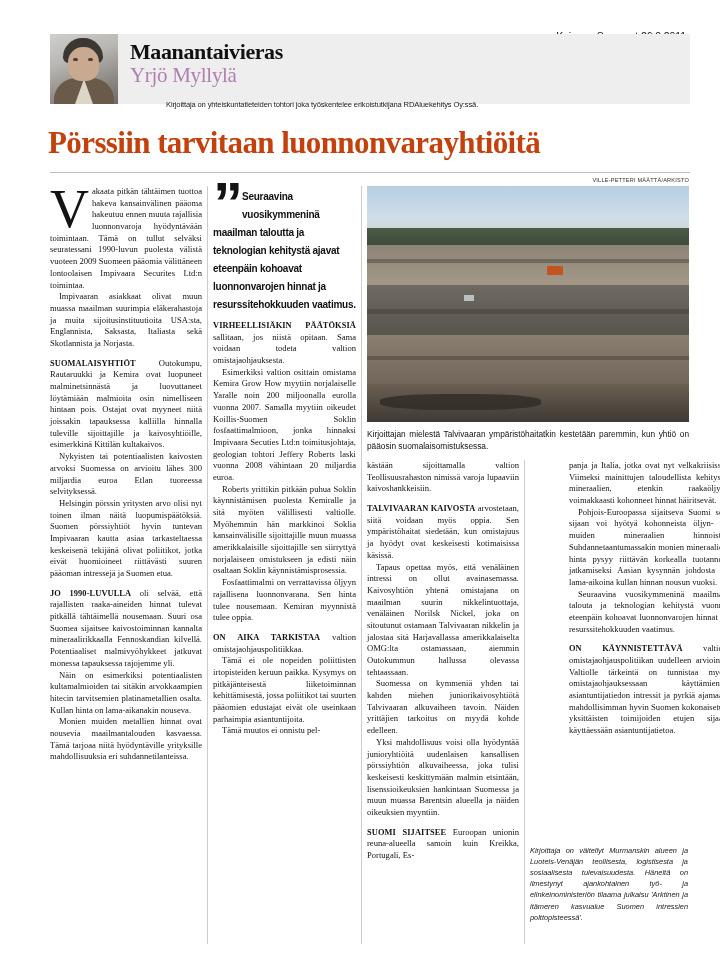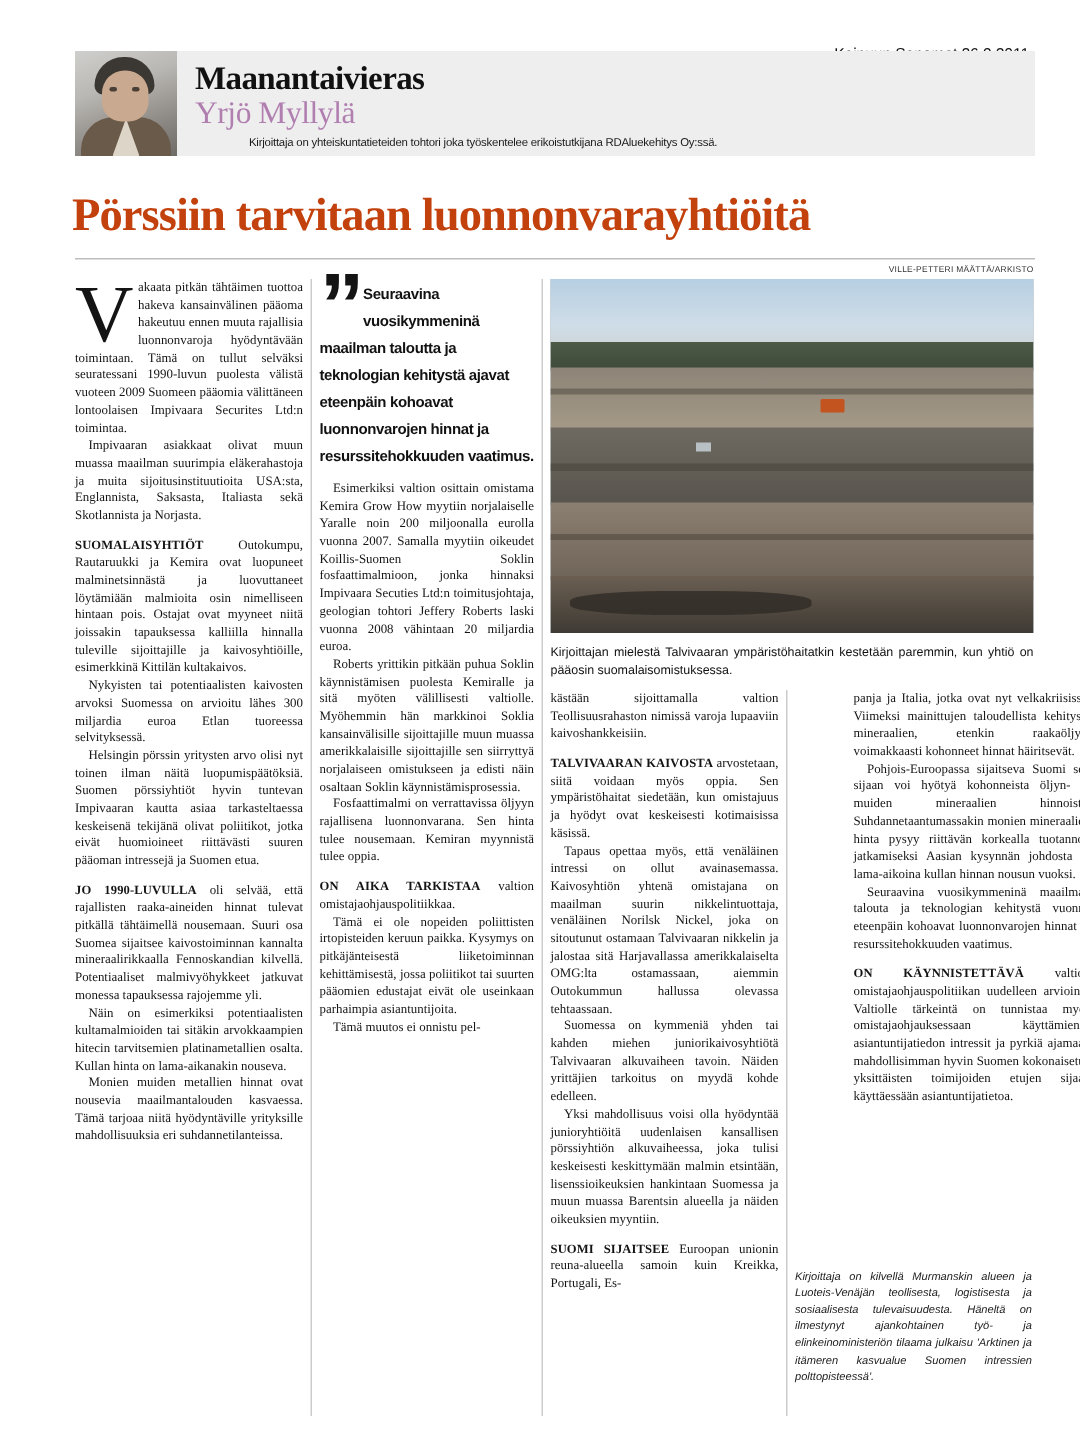--- a/index.html
+++ b/index.html
@@ -114,21 +114,21 @@
     font-size: 21px;
     color: #b07fb0;
     line-height: 1.0;
     margin-top: 2px;
     letter-spacing: -0.3px;
   }
   .masthead-byline {
     font-family: "Liberation Sans", sans-serif;
     font-size: 7.6px;
     color: #1a1a1a;
-    margin-top: 4px;
+    margin-top: 14px;
     letter-spacing: -0.15px;
     padding-left: 36px;
   }
 
   
   .headline {
     position: absolute;
     left: 48px;
     top: 105px;
     width: 640px;
@@ -386,20 +386,21 @@
     <p>Impivaaran asiakkaat olivat muun muassa maailman suurimpia eläkerahastoja ja muita sijoitusinstituutioita USA:sta, Englannista, Saksasta, Italiasta sekä Skotlannista ja Norjasta.</p>
     <p class="sec"><span class="sechead">SUOMALAISYHTIÖT</span><span> Outokumpu, Rautaruukki ja Kemira ovat luopuneet malminetsinnästä ja luovuttaneet löytämiään malmioita osin nimelliseen hintaan pois. Ostajat ovat myyneet niitä joissakin tapauksessa kalliilla hinnalla tuleville sijoittajille ja kaivosyhtiöille, esimerkkinä Kittilän kultakaivos.</span></p>
     <p>Nykyisten tai potentiaalisten kaivosten arvoksi Suomessa on arvioitu lähes 300 miljardia euroa Etlan tuoreessa selvityksessä.</p>
     <p>Helsingin pörssin yritysten arvo olisi nyt toinen ilman näitä luopumispäätöksiä. Suomen pörssiyhtiöt hyvin tuntevan Impivaaran kautta asiaa tarkasteltaessa keskeisenä tekijänä olivat poliitikot, jotka eivät huomioineet riittävästi suuren pääoman intressejä ja Suomen etua.</p>
     <p class="sec"><span class="sechead">JO 1990-LUVULLA</span><span> oli selvää, että rajallisten raaka-aineiden hinnat tulevat pitkällä tähtäimellä nousemaan. Suuri osa Suomea sijaitsee kaivostoiminnan kannalta mineraalirikkaalla Fennoskandian kilvellä. Potentiaaliset malmivyöhykkeet jatkuvat monessa tapauksessa rajojemme yli.</span></p>
     <p>Näin on esimerkiksi potentiaalisten kultamalmioiden tai sitäkin arvokkaampien hitecin tarvitsemien platinametallien osalta. Kullan hinta on lama-aikanakin nouseva.</p>
     <p>Monien muiden metallien hinnat ovat nousevia maailmantalouden kasvaessa. Tämä tarjoaa niitä hyödyntäville yrityksille mahdollisuuksia eri suhdannetilanteissa.</p>
   </div>
 
   <div class="col" id="col2">
+    <p class="noindent"><span class="sechead">VIRHEELLISIÄKIN PÄÄTÖKSIÄ</span><span> sallitaan, jos niistä opitaan. Sama voidaan todeta valtion omistajaohjauksesta.</span></p>
     <p>Esimerkiksi valtion osittain omistama Kemira Grow How myytiin norjalaiselle Yaralle noin 200 miljoonalla eurolla vuonna 2007. Samalla myytiin oikeudet Koillis-Suomen Soklin fosfaattimalmioon, jonka hinnaksi Impivaara Secuties Ltd:n toimitusjohtaja, geologian tohtori Jeffery Roberts laski vuonna 2008 vähintaan 20 miljardia euroa.</p>
     <p>Roberts yrittikin pitkään puhua Soklin käynnistämisen puolesta Kemiralle ja sitä myöten välillisesti valtiolle. Myöhemmin hän markkinoi Soklia kansainvälisille sijoittajille muun muassa amerikkalaisille sijoittajille sen siirryttyä norjalaiseen omistukseen ja edisti näin osaltaan Soklin käynnistämisprosessia.</p>
     <p>Fosfaattimalmi on verrattavissa öljyyn rajallisena luonnonvarana. Sen hinta tulee nousemaan. Kemiran myynnistä tulee oppia.</p>
     <p class="sec"><span class="sechead">ON AIKA TARKISTAA</span><span> valtion omistajaohjauspolitiikkaa.</span></p>
     <p>Tämä ei ole nopeiden poliittisten irtopisteiden keruun paikka. Kysymys on pitkäjänteisestä liiketoiminnan kehittämisestä, jossa poliitikot tai suurten pääomien edustajat eivät ole useinkaan parhaimpia asiantuntijoita.</p>
     <p>Tämä muutos ei onnistu pel-</p>
   </div>
 
   <div class="col" id="col3">
     <p class="noindent">kästään sijoittamalla valtion Teollisuusrahaston nimissä varoja lupaaviin kaivoshankkeisiin.</p>
@@ -410,15 +411,15 @@
     <p class="sec"><span class="sechead">SUOMI SIJAITSEE</span><span> Euroopan unionin reuna-alueella samoin kuin Kreikka, Portugali, Es-</span></p>
   </div>
 
   <div class="col" id="col4">
     <p class="noindent">panja ja Italia, jotka ovat nyt velkakriisissä. Viimeksi mainittujen taloudellista kehitystä mineraalien, etenkin raakaöljyn, voimakkaasti kohonneet hinnat häiritsevät.</p>
     <p>Pohjois-Euroopassa sijaitseva Suomi sen sijaan voi hyötyä kohonneista öljyn- ja muiden mineraalien hinnoista. Suhdannetaantumassakin monien mineraalien hinta pysyy riittävän korkealla tuotannon jatkamiseksi Aasian kysynnän johdosta ja lama-aikoina kullan hinnan nousun vuoksi.</p>
     <p>Seuraavina vuosikymmeninä maailman talouta ja teknologian kehitystä vuonna eteenpäin kohoavat luonnonvarojen hinnat ja resurssitehokkuuden vaatimus.</p>
     <p class="sec"><span class="sechead">ON KÄYNNISTETTÄVÄ</span><span> valtion omistajaohjauspolitiikan uudelleen arviointi. Valtiolle tärkeintä on tunnistaa myös omistajaohjauksessaan käyttämiensä asiantuntijatiedon intressit ja pyrkiä ajamaan mahdollisimman hyvin Suomen kokonaisetua yksittäisten toimijoiden etujen sijaan käyttäessään asiantuntijatietoa.</span></p>
   </div>
 
-  <div class="footnote">Kirjoittaja on kilvellä Murmanskin alueen ja Luoteis-Venäjän teollisesta, logistisesta ja sosiaalisesta tulevaisuudesta. Häneltä on ilmestynyt ajankohtainen työ- ja elinkeinoministeriön tilaama julkaisu 'Arktinen ja itämeren kasvualue Suomen intressien polttopisteessä'.</div>
+  <div class="footnote">Kirjoittaja on väitellyt Murmanskin alueen ja Luoteis-Venäjän teollisesta, logistisesta ja sosiaalisesta tulevaisuudesta. Häneltä on ilmestynyt ajankohtainen työ- ja elinkeinoministeriön tilaama julkaisu 'Arktinen ja itämeren kasvualue Suomen intressien polttopisteessä'.</div>
 
 </div>
 
 </body></html>

